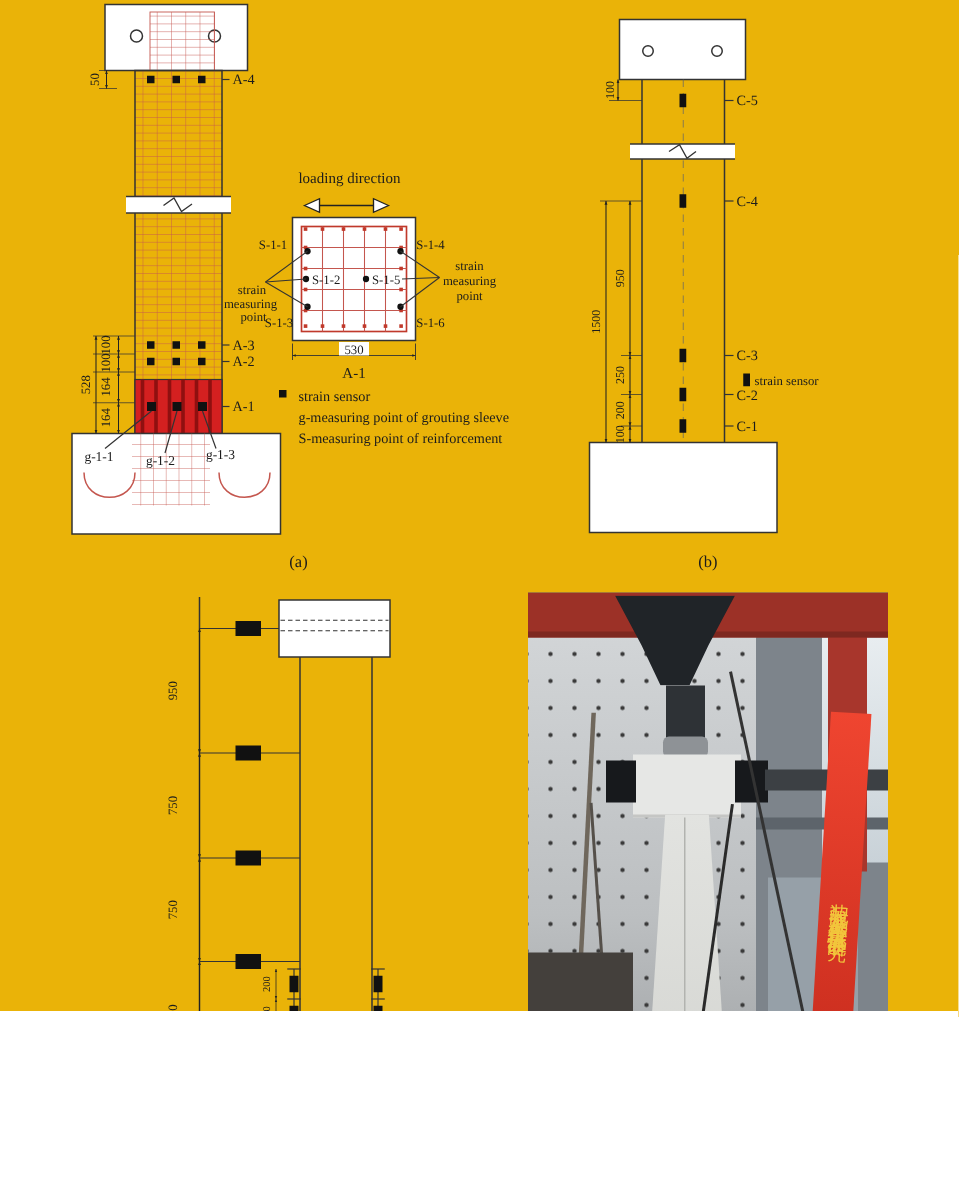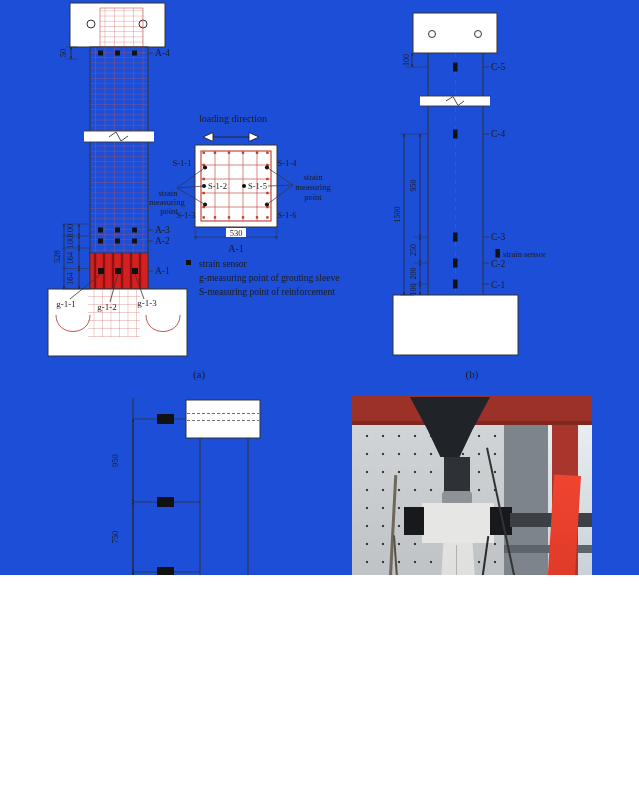--- a/index.html
+++ b/index.html
@@ -1,16 +1,16 @@
 <!DOCTYPE html>
 <html><head>
 <meta charset="utf-8">
 <style>
   html,body{margin:0;padding:0;background:#fff;}
-  .page{position:relative;width:639px;height:575px;background:#1d4ed8;overflow:hidden;
+  .page{position:relative;width:639px;height:674px;background:#eab308;overflow:hidden;
         font-family:"Liberation Serif",serif;}
   svg{position:absolute;left:0;top:0;}
   svg text{font-family:"Liberation Serif",serif;fill:#1c1c1c;}
   .t7{font-size:7px}.t8{font-size:8px}.t85{font-size:8.5px}.t9{font-size:9px}
   .t95{font-size:9.5px}.t10{font-size:10px}.t11{font-size:11px}
   
   .photo{position:absolute;left:352px;top:395px;width:240px;height:372px;background:#6a6e72;overflow:hidden;}
   .ph{position:absolute;}
   .ph-beam{left:0;top:0;width:240px;height:26px;background:#9c3127;border-bottom:4px solid #7e2820;}
   .ph-wall{left:0;top:26px;width:152px;height:314px;

